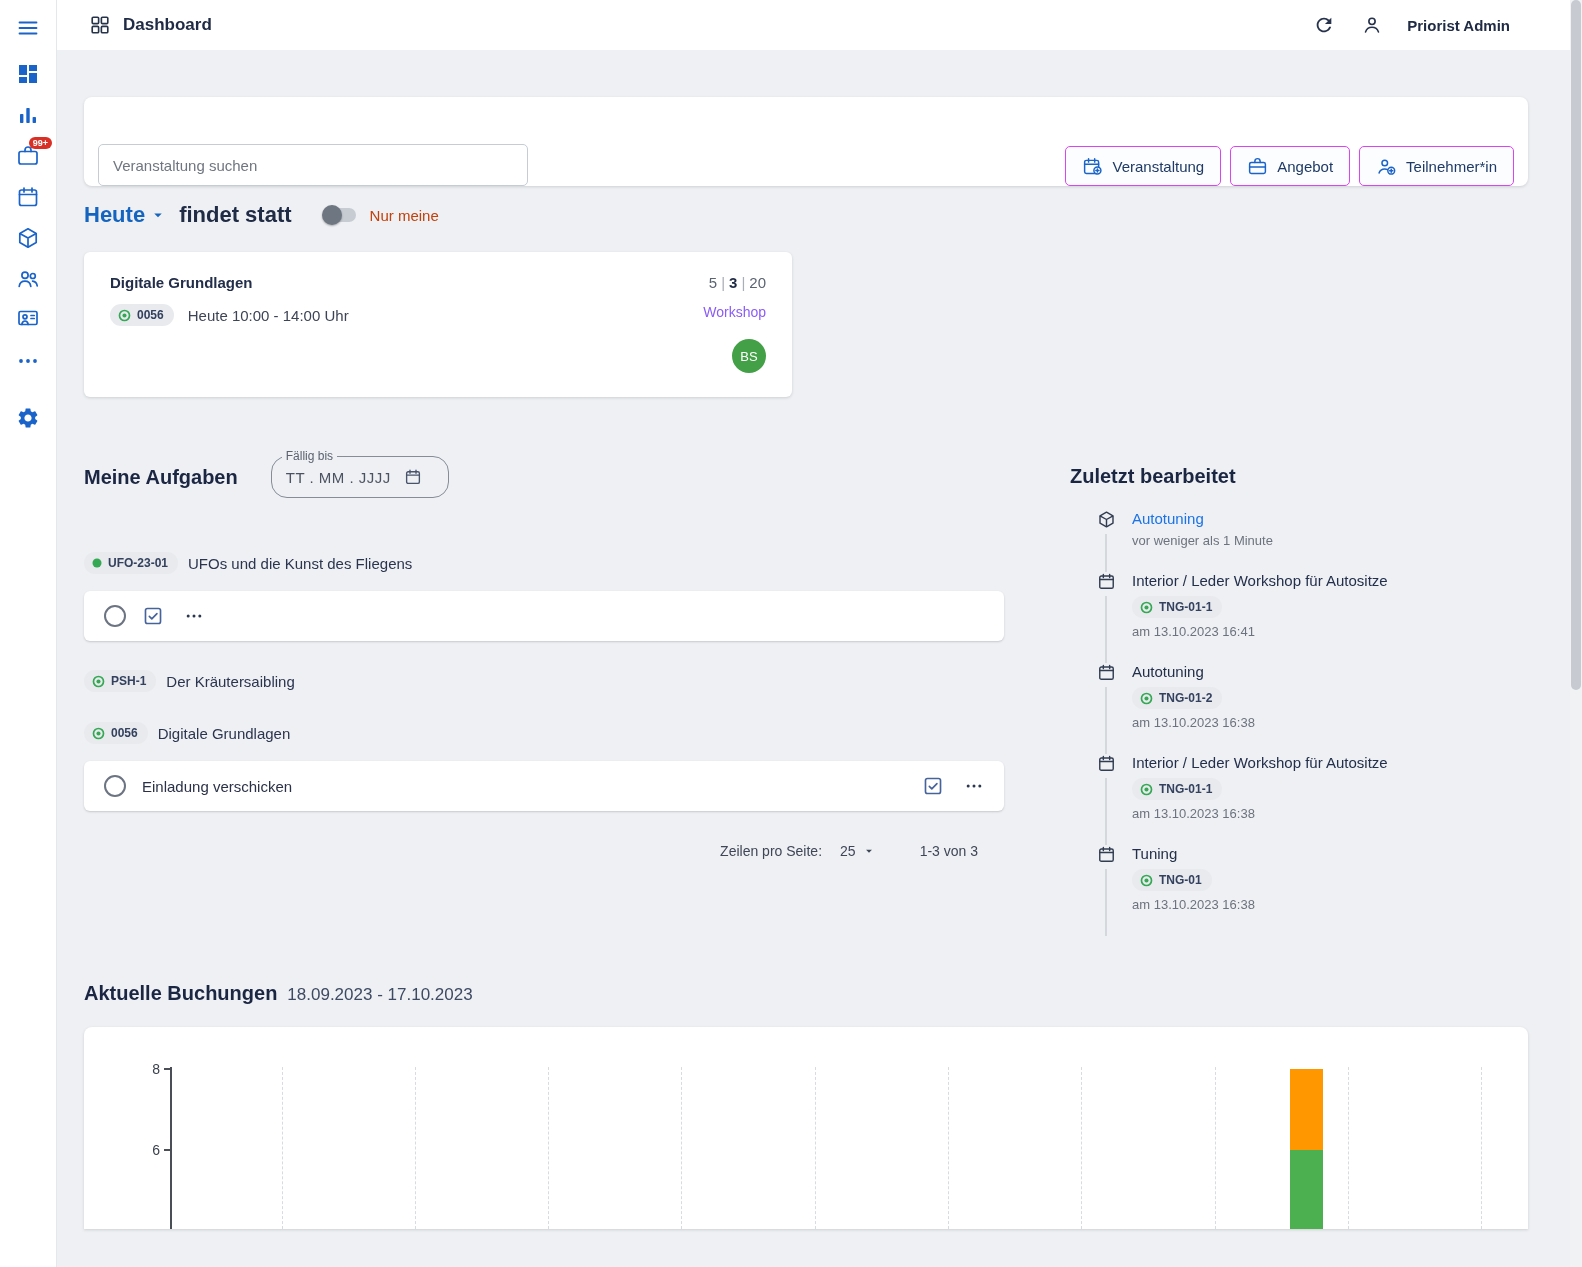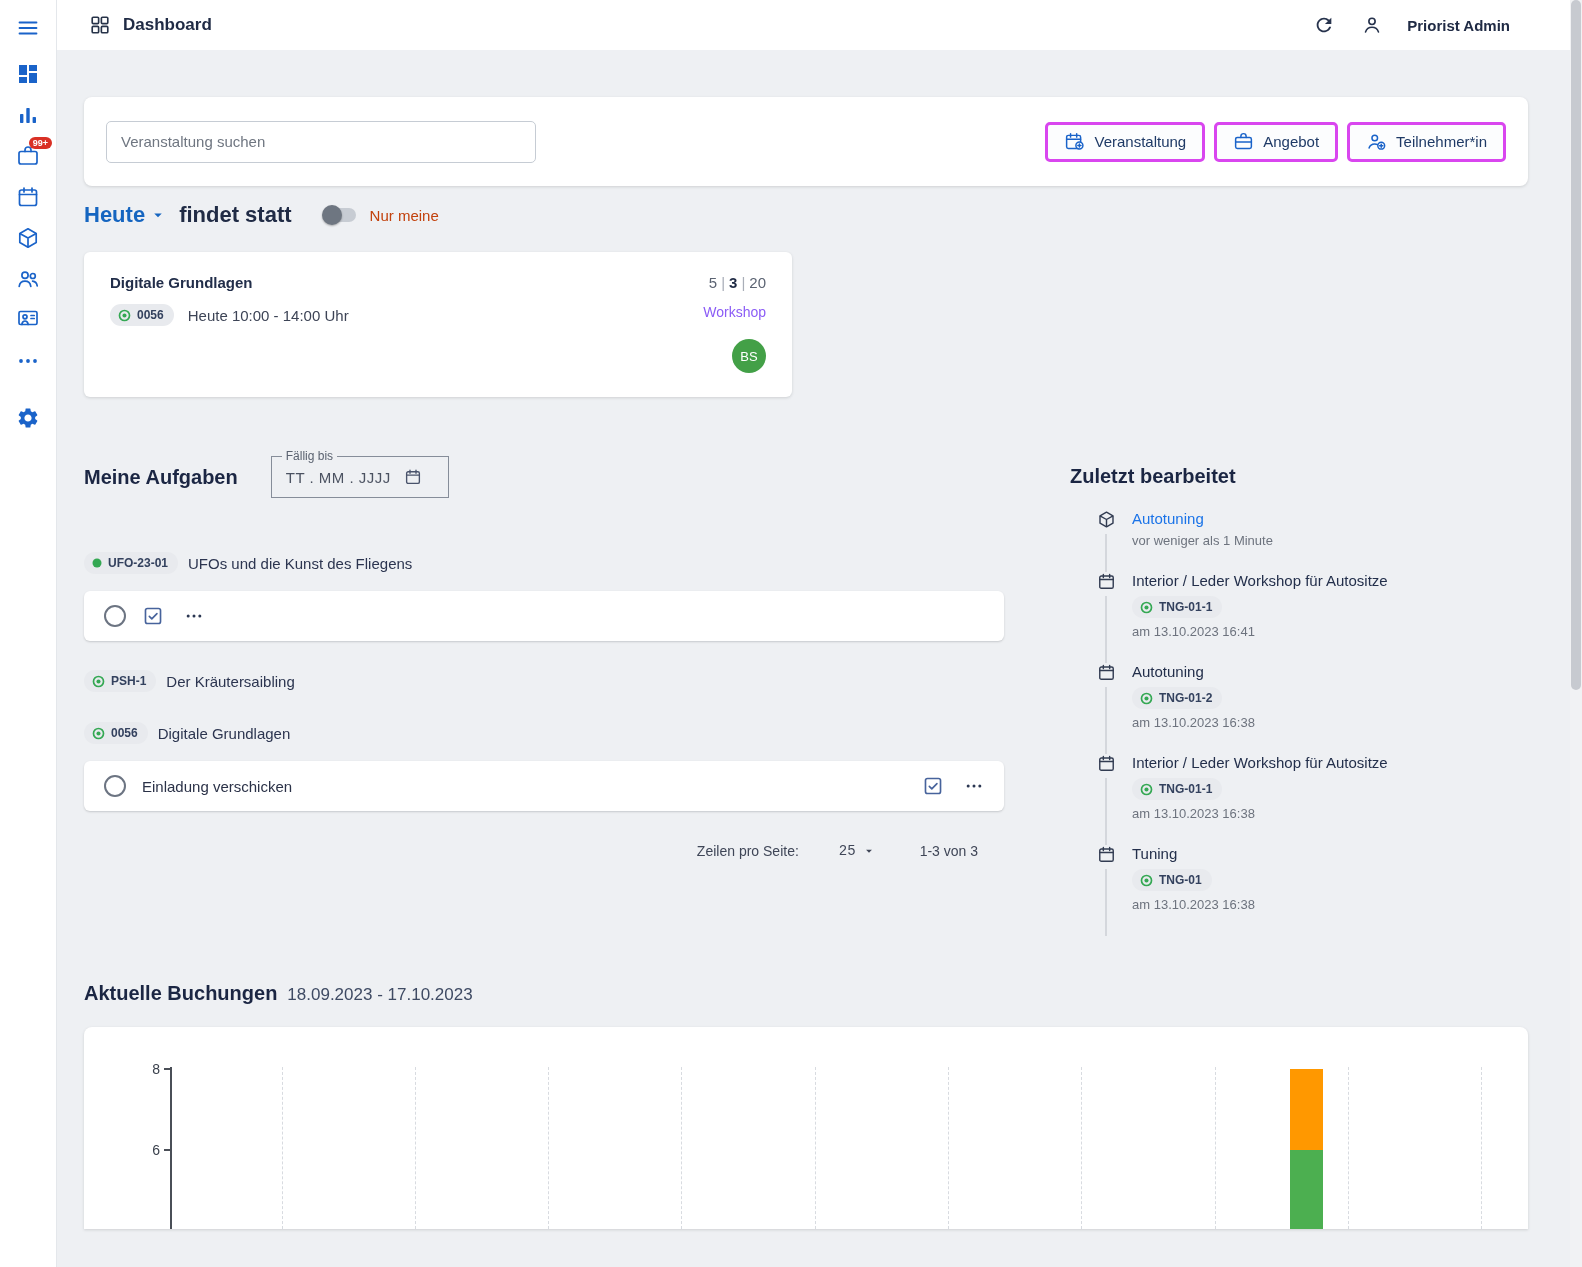--- a/index.html
+++ b/index.html
@@ -39,32 +39,32 @@
   .topbar-title{ font-size:17px; font-weight:bold; color:#202b45; }
   .topbar-right{ display:flex; align-items:center; gap:26px; }
   .icon-btn{ border:none; background:none; cursor:pointer; display:grid; place-items:center; }
   .user-chip{ display:flex; align-items:center; gap:24px; border:none; background:none; cursor:pointer;
     font-size:15px; font-weight:bold; color:#202b45; font-family:inherit; }
   .content{ padding:47px 54px 0 27px; }
   
   .toolbar-card{
     background:#fff; border-radius:8px; height:89px;
     box-shadow:0 1px 3px rgba(60,64,67,.18);
-    display:flex; align-items:center; justify-content:space-between;
-    padding:0 22px;
+    display:flex; align-items:flex-end; justify-content:space-between;
+    padding:0 14px;
   }
   .search-input{
     width:430px; height:42px; border:1px solid #c6ccd4; border-radius:5px;
     padding:0 14px; font-size:15px; font-family:inherit; color:#333a47; background:#fff;
   }
   .search-input::placeholder{ color:#6f7681; }
   .toolbar-actions{ display:flex; gap:9px; }
   .action-btn{
     display:flex; align-items:center; gap:9px; height:40px; padding:0 16px;
-    background:#fcfdfe; border:3px solid #d946ef; border-radius:5px; cursor:pointer;
+    background:#fcfdfe; border:1px solid #d946ef; border-radius:5px; cursor:pointer;
     font-size:15px; color:#1f3a66; font-family:inherit; font-weight:500;
   }
   
   .today-row{ display:flex; align-items:center; margin-top:12px; height:34px; }
   .today-filter{ display:flex; align-items:center; gap:4px; border:none; background:none; cursor:pointer; }
   .today-filter span{ font-size:22px; font-weight:bold; color:#1565c0; font-family:inherit; }
   .today-suffix{ font-size:22px; font-weight:bold; color:#202b45; margin-left:12px; }
   .toggle{ margin-left:30px; position:relative; width:36px; height:20px; border:none; background:none; cursor:pointer; }
   .toggle-track{ position:absolute; left:2px; top:3px; width:32px; height:14px; border-radius:7px; background:#c7ccd3; }
   .toggle-thumb{ position:absolute; left:0; top:0; width:20px; height:20px; border-radius:50%; background:#6e7681; box-shadow:0 1px 2px rgba(0,0,0,.3); }
@@ -93,21 +93,21 @@
   }
   .event-time{ font-size:15px; color:#3d4456; }
   
   .columns{ display:flex; gap:66px; margin-top:52px; }
   .col-left{ width:920px; flex:none; }
   .col-right{ flex:1; min-width:0; }
   h2.section{ font-size:20px; font-weight:bold; color:#1b2643; }
   .tasks-header{ display:flex; align-items:center; gap:33px; height:56px; }
   .date-field{
     position:relative; width:178px; height:42px;
-    border:1px solid #868d99; border-radius:0;
+    border:1px solid #868d99; border-radius:16px;
     display:flex; align-items:center; padding:0 10px 0 14px; background:transparent;
   }
   .date-label{
     position:absolute; top:-8px; left:10px; background:#eef0f3; padding:0 4px;
     font-size:12px; color:#5a6270;
   }
   .date-input{
     border:none; background:none; outline:none; width:118px;
     font-size:15px; color:#454c59; font-family:inherit; letter-spacing:.5px;
   }
@@ -124,21 +124,21 @@
     width:22px; height:22px; border:2px solid #6c7482; border-radius:50%;
     background:none; cursor:pointer; flex:none; padding:0;
   }
   .task-label{ font-size:15px; color:#2b3248; flex:1; }
   .task-actions{ display:flex; align-items:center; gap:20px; }
   .pagination{
     margin-top:24px; display:flex; justify-content:flex-end; align-items:center;
     gap:18px; padding-right:26px; font-size:14px; color:#3f4657; height:32px;
   }
   .rows-select{ display:flex; align-items:center; gap:6px; border:none; background:none; cursor:pointer;
-    font-size:14px; color:#3f4657; font-family:Liberation Mono, monospace;margin-left:22px; }
+    font-size:14px; color:#3f4657; font-family:Liberation Sans, sans-serif; }
   .page-range{ margin-left:26px; }
   
   .recent-heading{ padding-top:16px; }
   .timeline{ margin-top:22px; margin-left:26px; }
   .tl-item{ display:flex; gap:16px; }
   .tl-iconcol{ display:flex; flex-direction:column; align-items:center; width:20px; flex:none; }
   .tl-line{ flex:1; width:2px; background:#d4d7dc; margin-top:5px; min-height:14px; }
   .tl-body{ padding-bottom:24px; }
   .tl-title{ font-size:15px; color:#232f4b; }
   .tl-title.link{ color:#1a73e8; cursor:pointer; }

